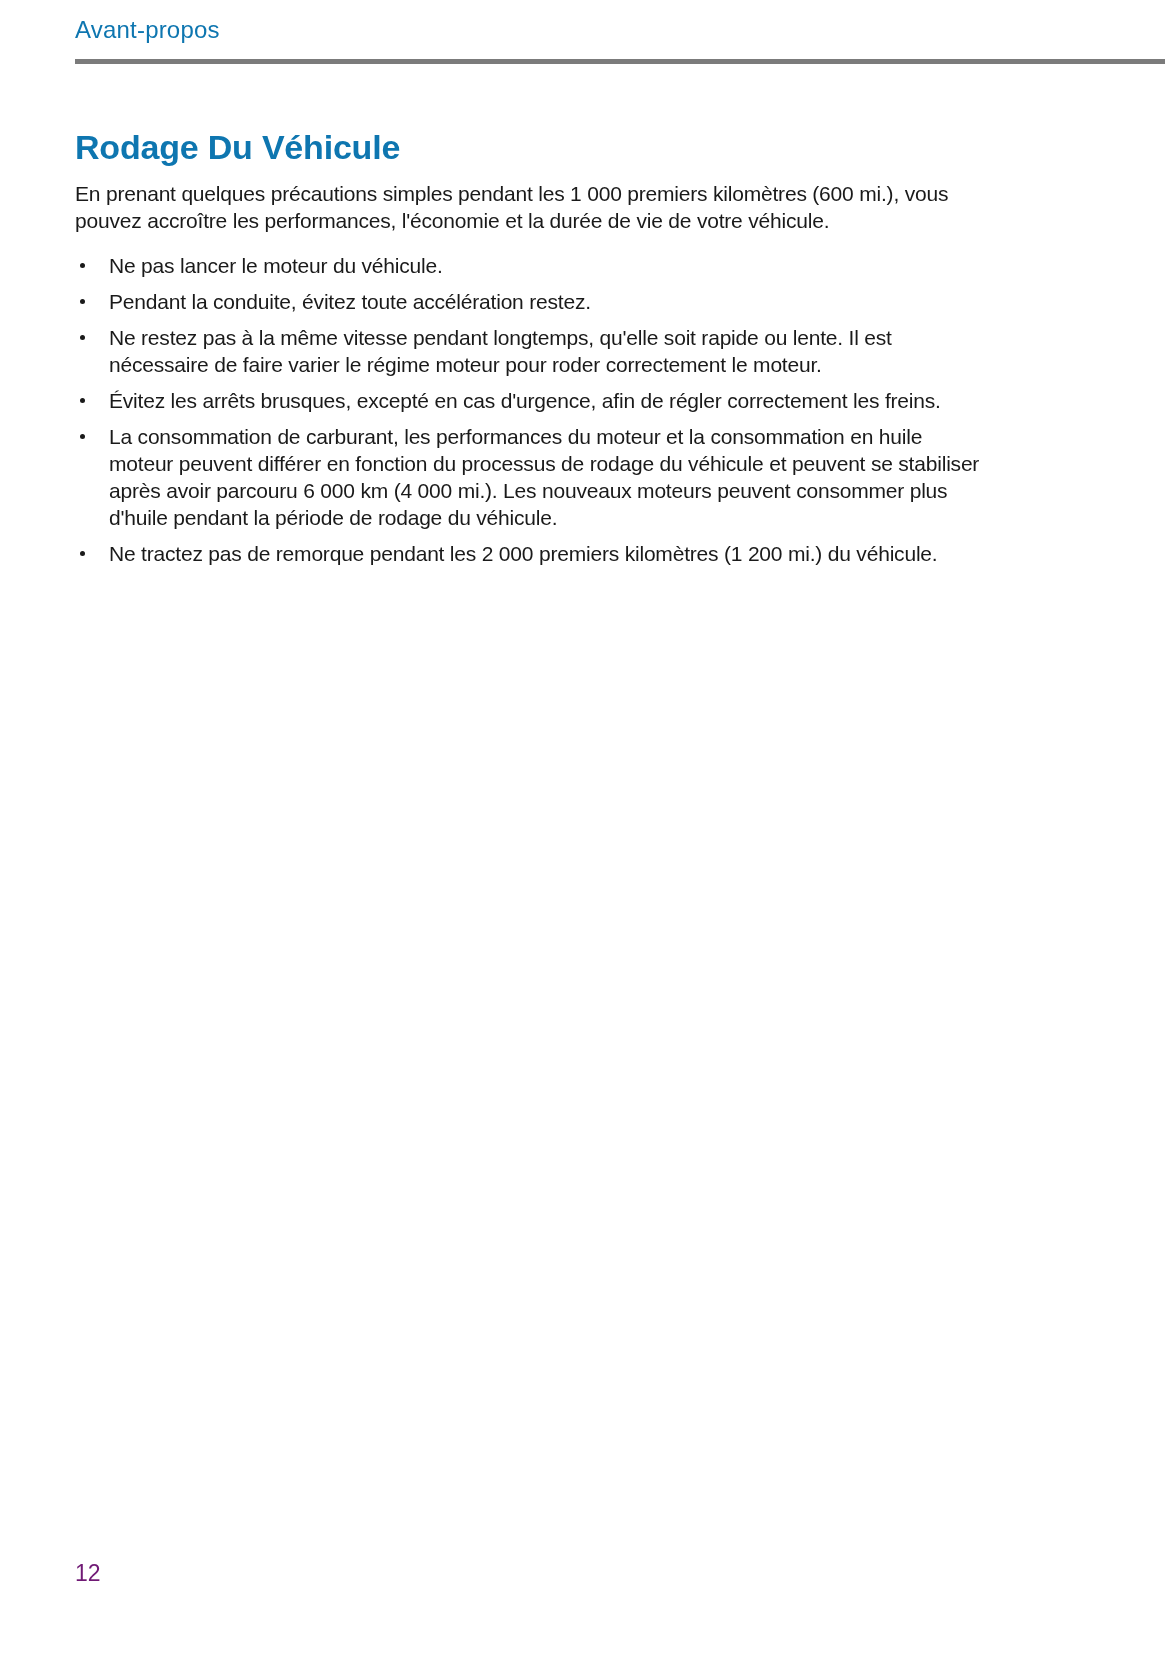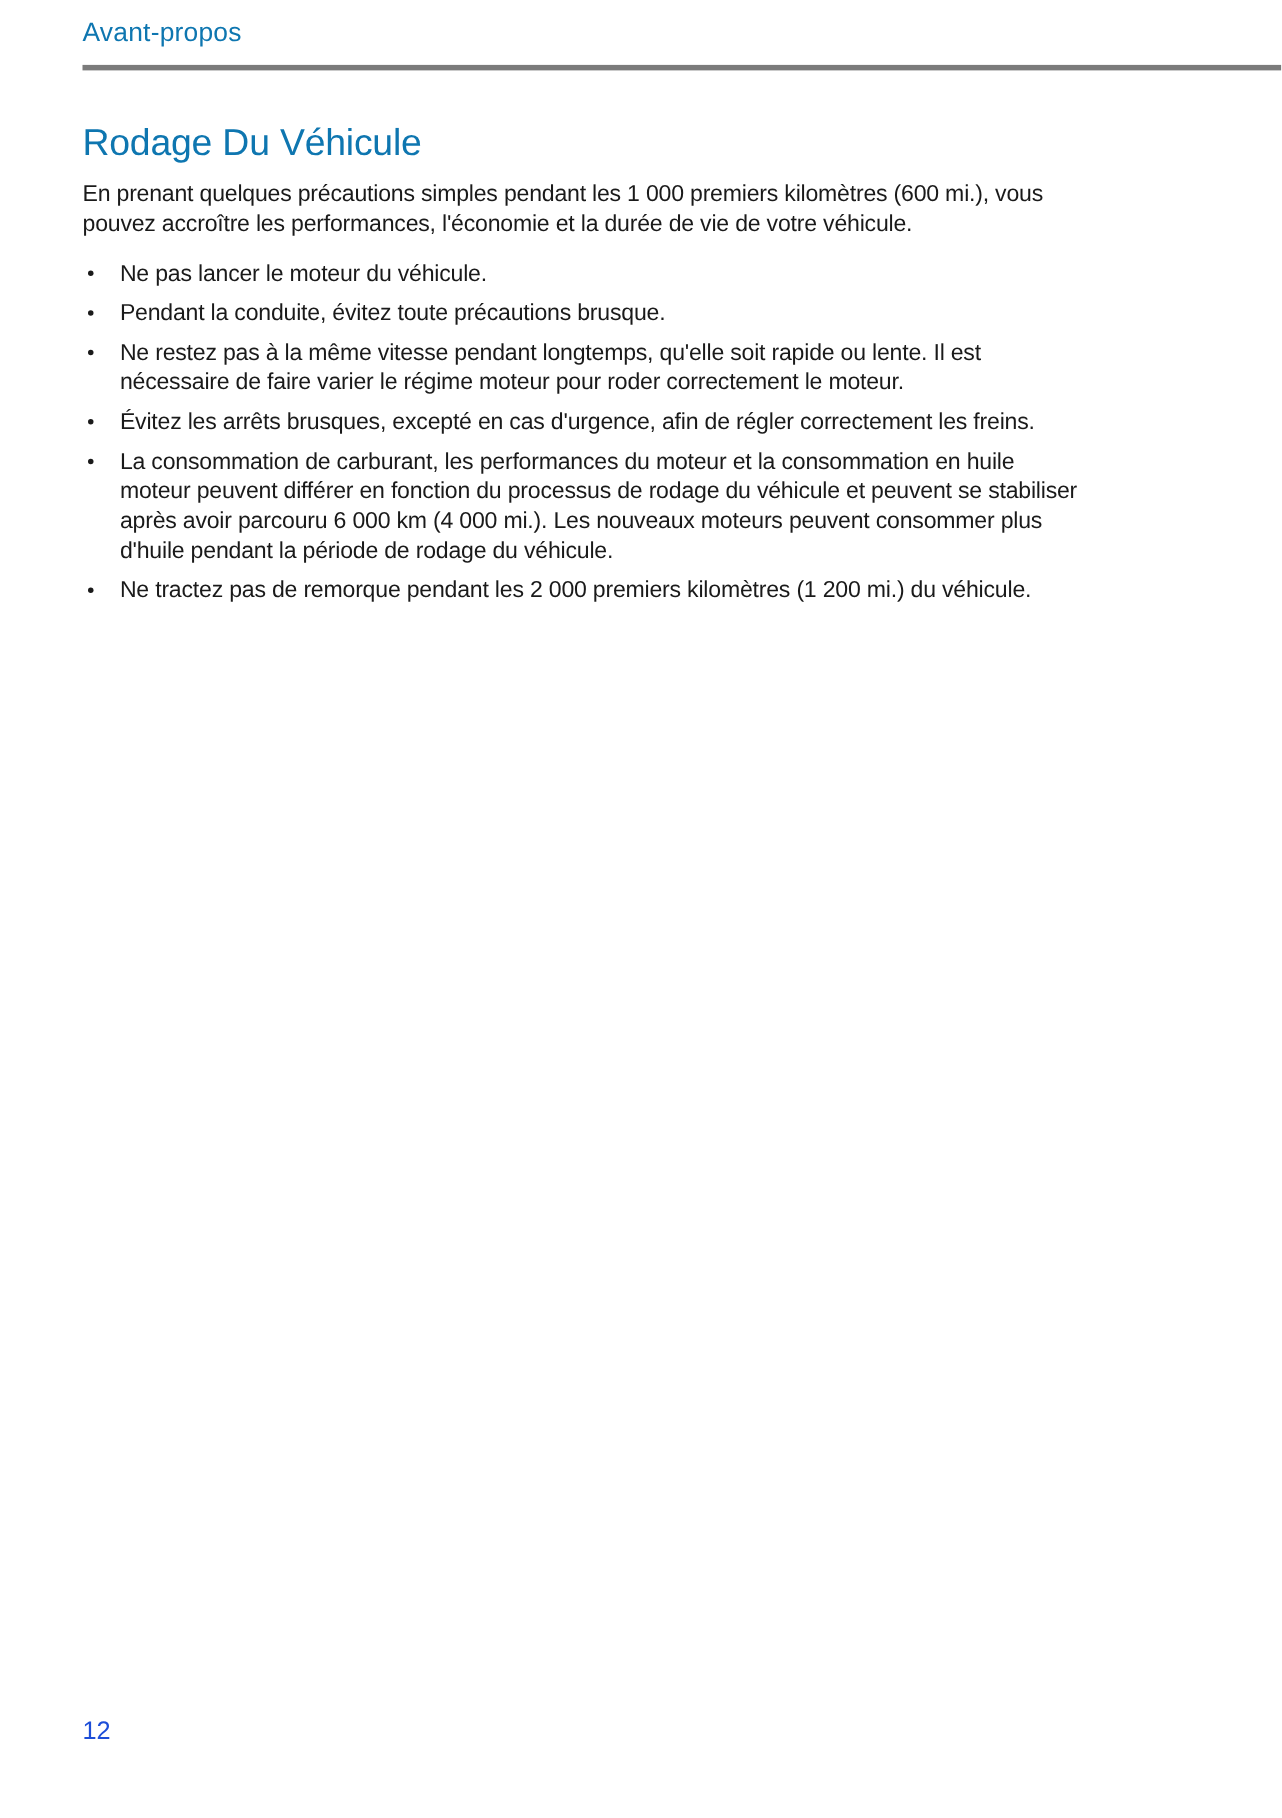--- a/index.html
+++ b/index.html
@@ -29,23 +29,23 @@
     margin-top: 15px;
     margin-left: 75px;
     width: calc(100% - 75px);
     height: 5px;
   }
   .main {
     margin-left: 75px;
     width: 915px;
   }
   .doc-title {
-    margin-top: 47px;
+    margin-top: 64px;
     font-size: 34px;
-    font-weight: normal;
+    font-weight: bold;
     letter-spacing: -0.2px;
   }
   .intro {
     margin-top: 13px;
     font-size: 21px;
     line-height: 27px;
     letter-spacing: -0.2px;
   }
   .bullet-list {
     list-style: none;
@@ -70,21 +70,21 @@
   }
   .bullet-text {
     flex: 1 1 auto;
     margin-left: 16px;
   }
   .page-number {
     position: absolute;
     left: 75px;
     top: 1560px;
     font-size: 23px;
-    color: #1d4ed8;
+    color: #701a75;
   }
 </style>
 </head>
 <body>
 
 <div class="page">
 
   <div class="header">
     <span class="header-label" style="color: rgb(14, 118, 176);">Avant-propos</span>
   </div>
@@ -97,21 +97,21 @@
 
     <p class="intro" style="margin-bottom:18px;">En prenant quelques précautions simples pendant les 1 000 premiers kilomètres (600 mi.), vous pouvez accroître les performances, l'économie et la durée de vie de votre véhicule.</p>
 
     <ul class="bullet-list">
       <li class="bullet-item">
         <span class="bullet-dot"></span>
         <span class="bullet-text">Ne pas lancer le moteur du véhicule.</span>
       </li>
       <li class="bullet-item">
         <span class="bullet-dot"></span>
-        <span class="bullet-text">Pendant la conduite, évitez toute précautions brusque.</span>
+        <span class="bullet-text">Pendant la conduite, évitez toute accélération restez.</span>
       </li>
       <li class="bullet-item">
         <span class="bullet-dot"></span>
         <span class="bullet-text">Ne restez pas à la même vitesse pendant longtemps, qu'elle soit rapide ou lente. Il est nécessaire de faire varier le régime moteur pour roder correctement le moteur.</span>
       </li>
       <li class="bullet-item">
         <span class="bullet-dot"></span>
         <span class="bullet-text">Évitez les arrêts brusques, excepté en cas d'urgence, afin de régler correctement les freins.</span>
       </li>
       <li class="bullet-item">

